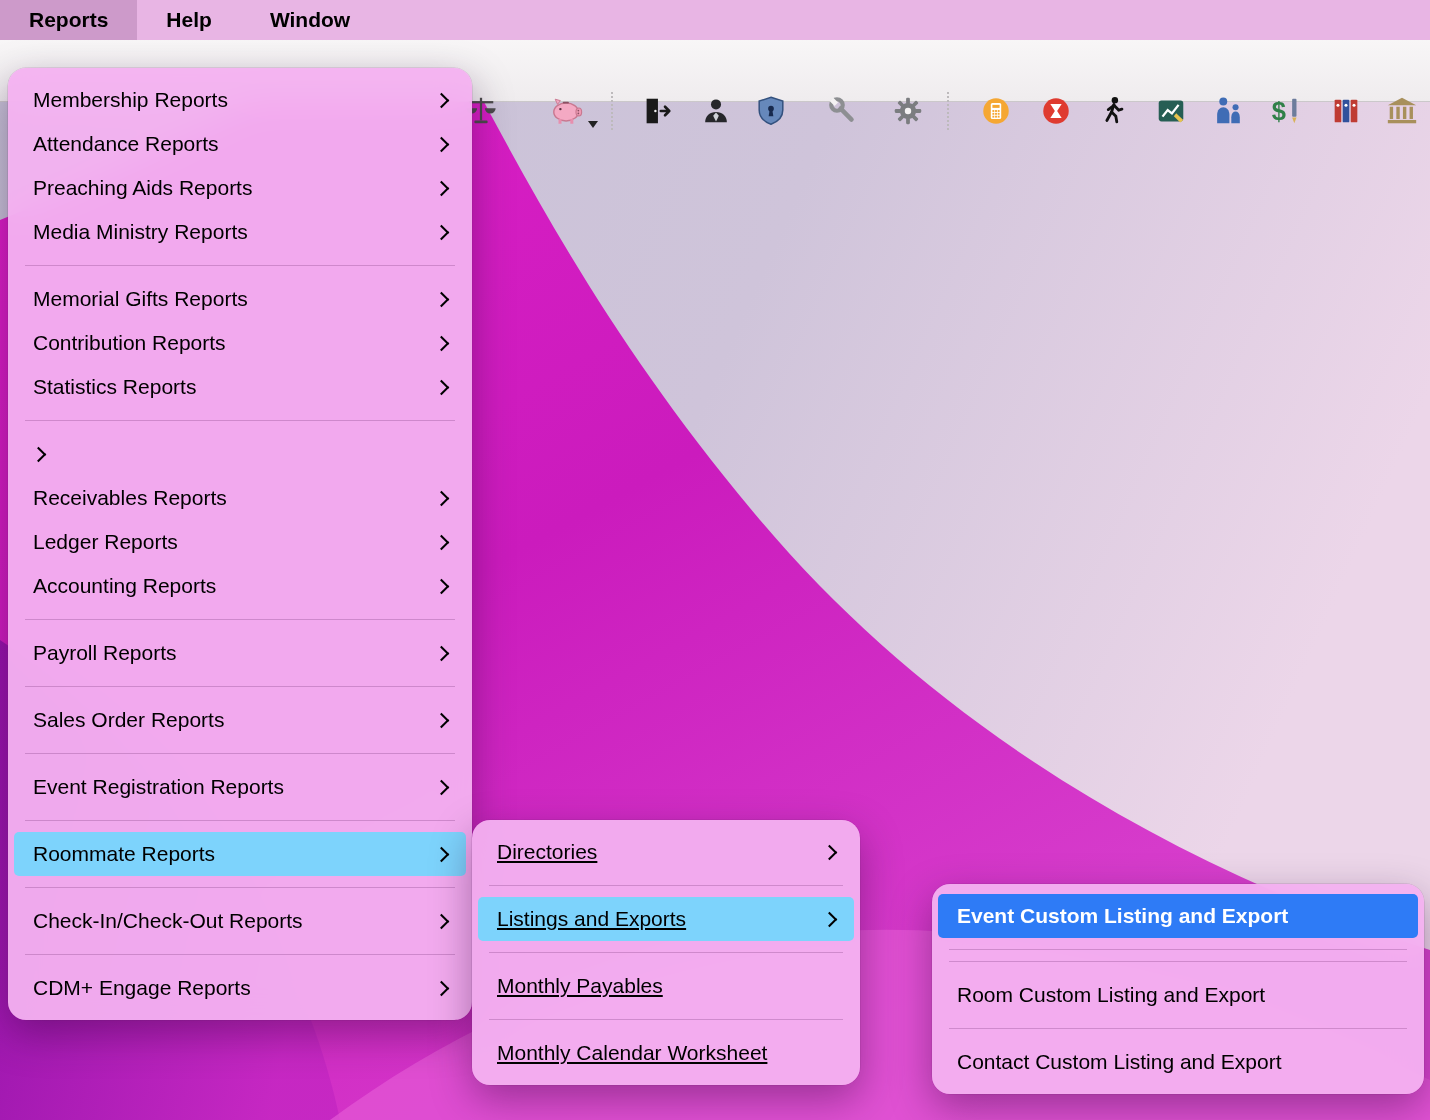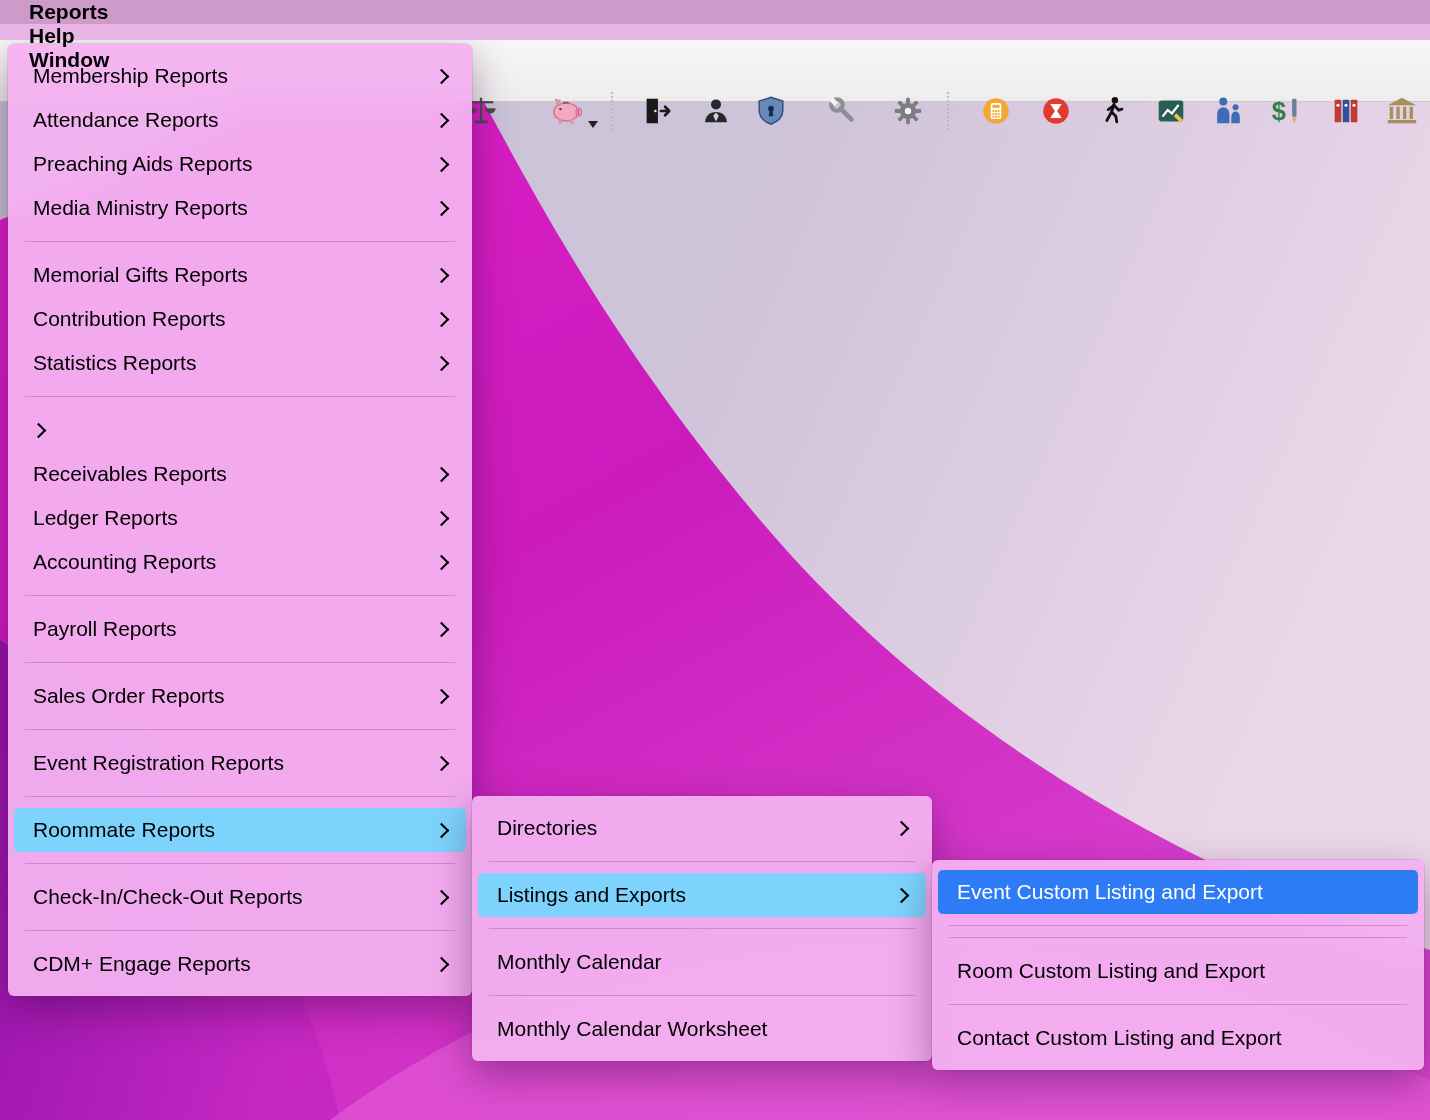--- a/index.html
+++ b/index.html
@@ -18,39 +18,39 @@
           display:flex; align-items:center; justify-content:center; }
   .tool svg { width:34px; height:34px; display:block; }
   .tb-sep { position:absolute; top:52px; height:38px; width:0; border-left:2px dotted #bdbabc; }
   .piggy-caret { position:absolute; left:588px; top:81px; width:0; height:0;
                  border-left:5px solid transparent; border-right:5px solid transparent;
                  border-top:7px solid #222; }
 
   
   #menubar { position:absolute; left:0; top:0; width:1430px; height:40px; z-index:20;
              background:#e8b5e4; display:flex; align-items:stretch;
-             font-size:21px; font-weight:600; color:#000;flex-direction:column; }
+             font-size:21px; font-weight:600; color:#000; }
   .mb-item { display:flex; align-items:center; padding:0 29px; cursor:default; }
   .mb-item.open { background:rgba(70,10,70,0.16); }
 
   
   .panel { position:absolute; z-index:10; padding:10px 0;
            background:rgba(243,177,240,0.95);
            -webkit-backdrop-filter:blur(16px); backdrop-filter:blur(16px);
-           border-radius:6px;
-           box-shadow:0 14px 40px rgba(40,0,50,0.38), 0 0 0 0.5px rgba(120,40,120,0.25); }
+           border-radius:18px;
+           box-shadow:0 14px 40px rgba(40,0,50,0.38), 0 0 0 0.5px rgba(120,40,120,0.25);margin-top:24px; }
   #menu-reports    { left:8px;   top:44px;  width:464px; }
-  #submenu-roommate{ left:472px; top:796px; width:460px; }
+  #submenu-roommate{ left:472px; top:796px; width:388px;text-decoration:underline; }
   #submenu-listings{ left:932px; top:860px; width:492px; }
 
   .mi { height:44px; margin:0 6px; padding:0 14px 0 19px; border-radius:5px;
         display:flex; align-items:center; font-size:21px; color:#000; cursor:default; }
   .mi .lbl { flex:1; white-space:nowrap; }
   .mi.hl  { background:#7dd3fc; }
-  .mi.sel { background:#2e7bf6; color:#fff; }
+  .mi.sel { background:#2e7bf6; color:#fff;font-weight:bold; }
   .chev { width:11px; height:11px; flex:0 0 auto;
           border-right:2.6px solid #000; border-top:2.6px solid #000;
           transform:rotate(45deg); margin-right:5px; }
   .msep { height:1px; background:rgba(80,20,80,0.22); margin:11px 17px; }
 </style>
 </head>
 <body>
 
 <div id="stage">
 
@@ -340,21 +340,21 @@
       <span class="lbl">Directories</span>
       <span class="chev"></span>
     </div>
     <div class="msep"></div>
     <div class="mi hl">
       <span class="lbl">Listings and Exports</span>
       <span class="chev"></span>
     </div>
     <div class="msep"></div>
     <div class="mi">
-      <span class="lbl">Monthly Calendar</span>
+      <span class="lbl">Monthly Payables</span>
     </div>
     <div class="msep"></div>
     <div class="mi">
       <span class="lbl">Monthly Calendar Worksheet</span>
     </div>
   </div>
 
   <div class="panel" id="submenu-listings">
     <div class="mi sel">
       <span class="lbl">Event Custom Listing and Export</span>

